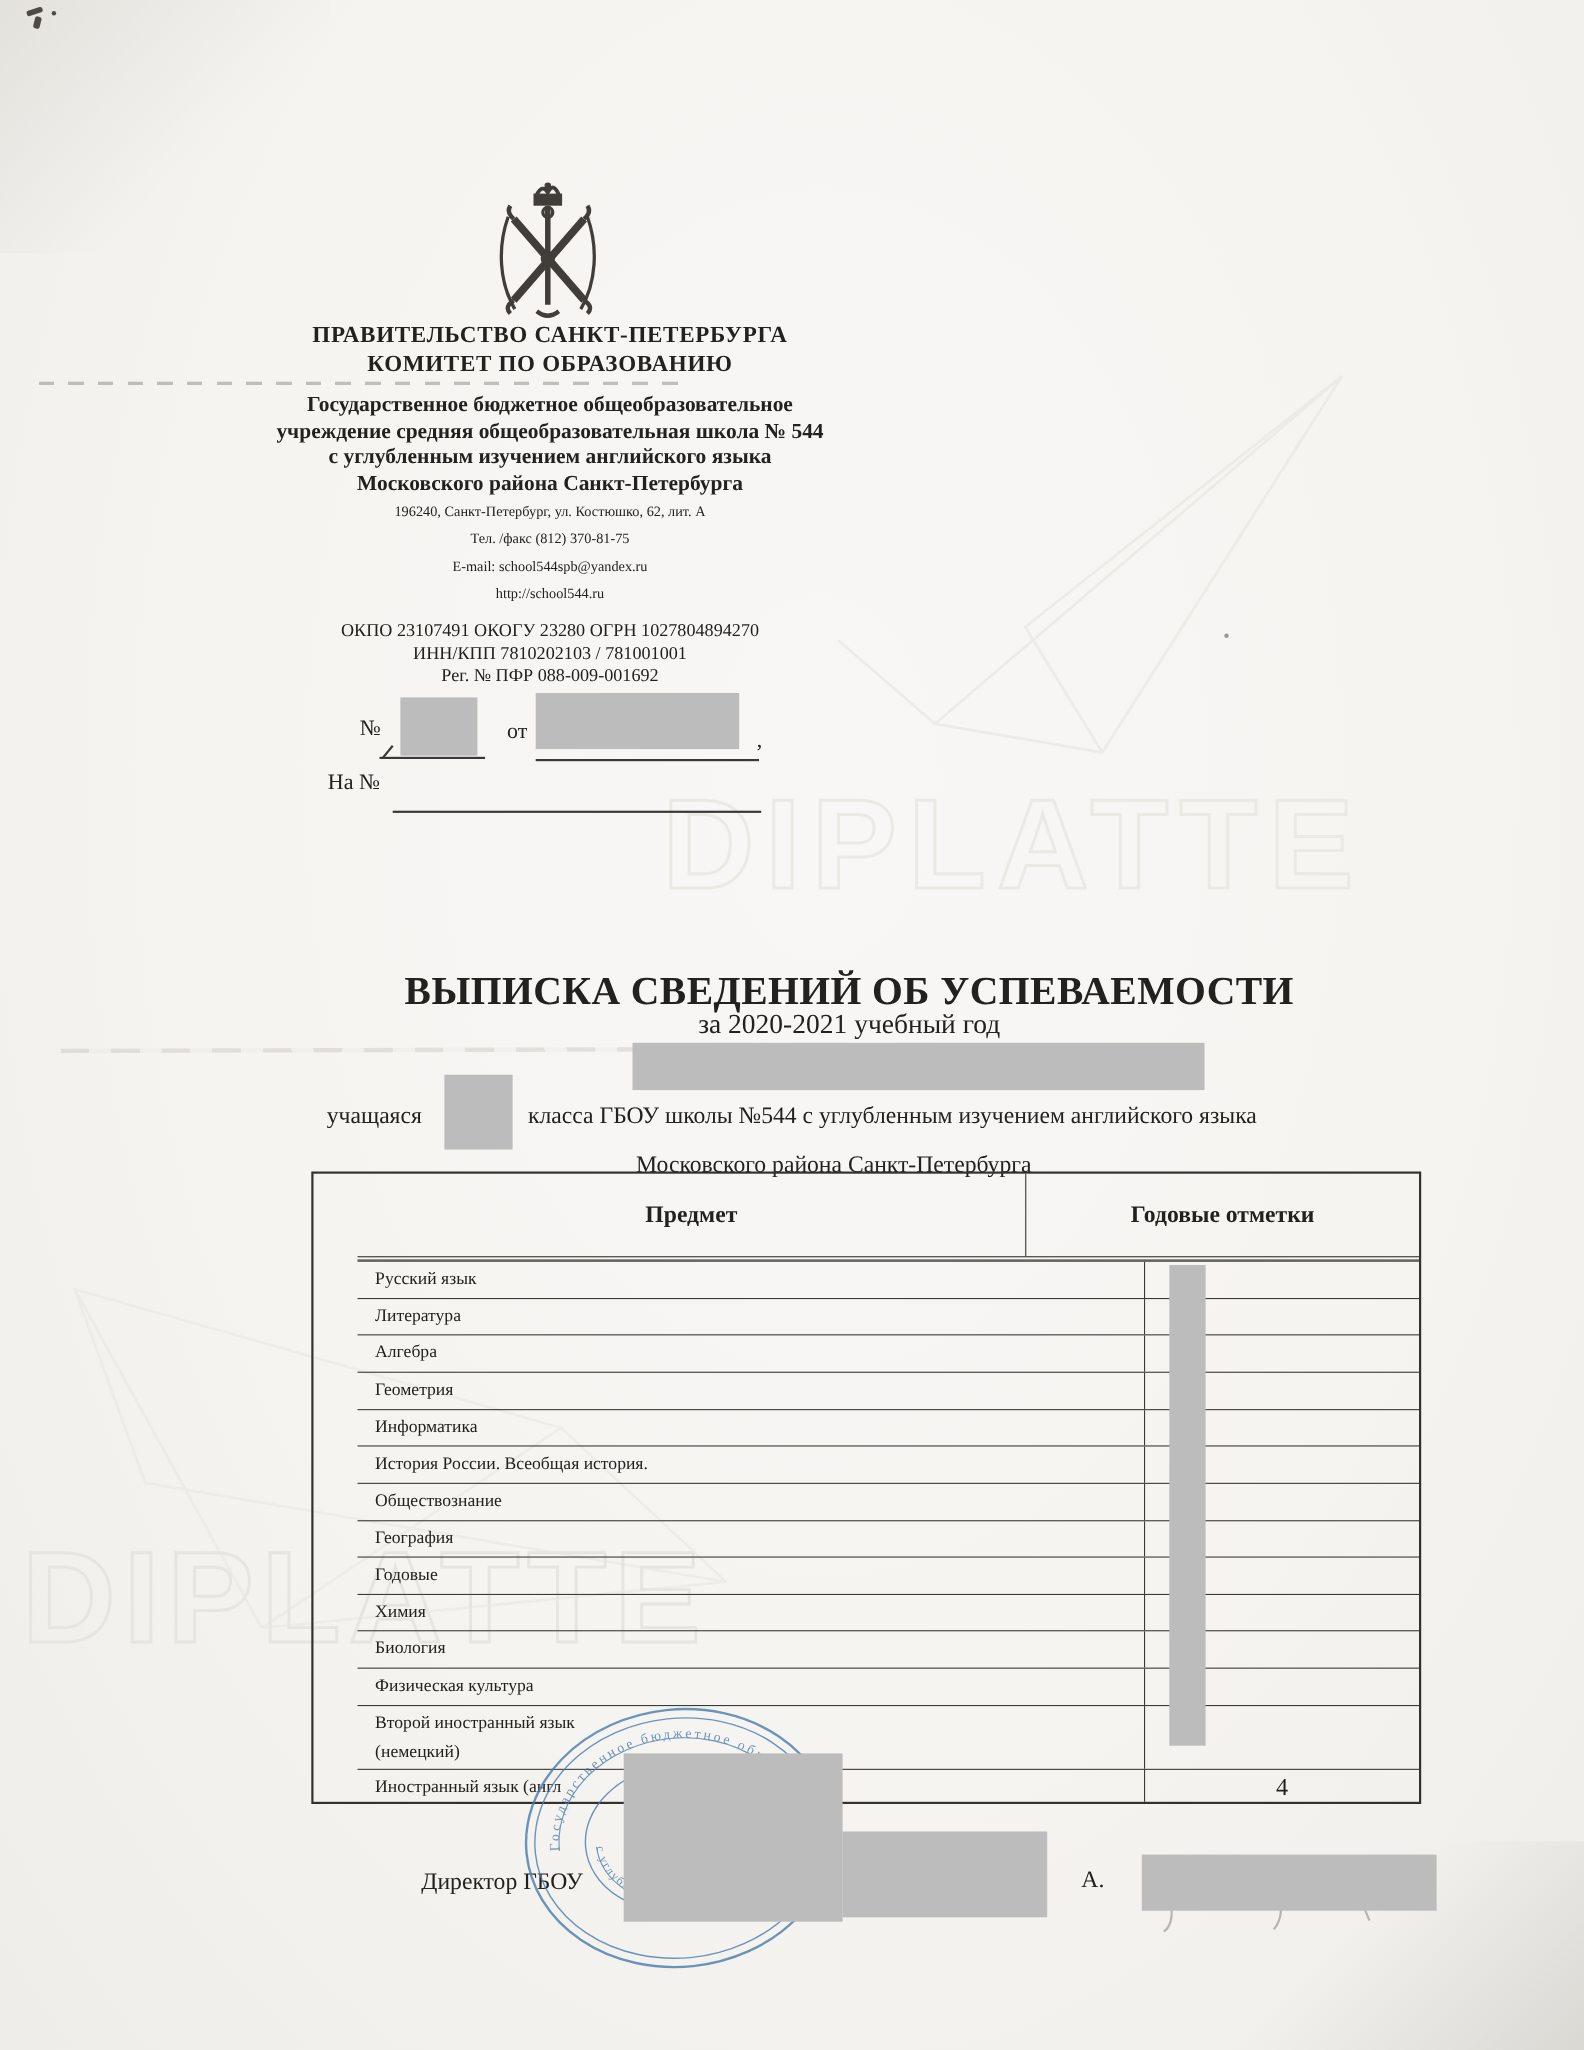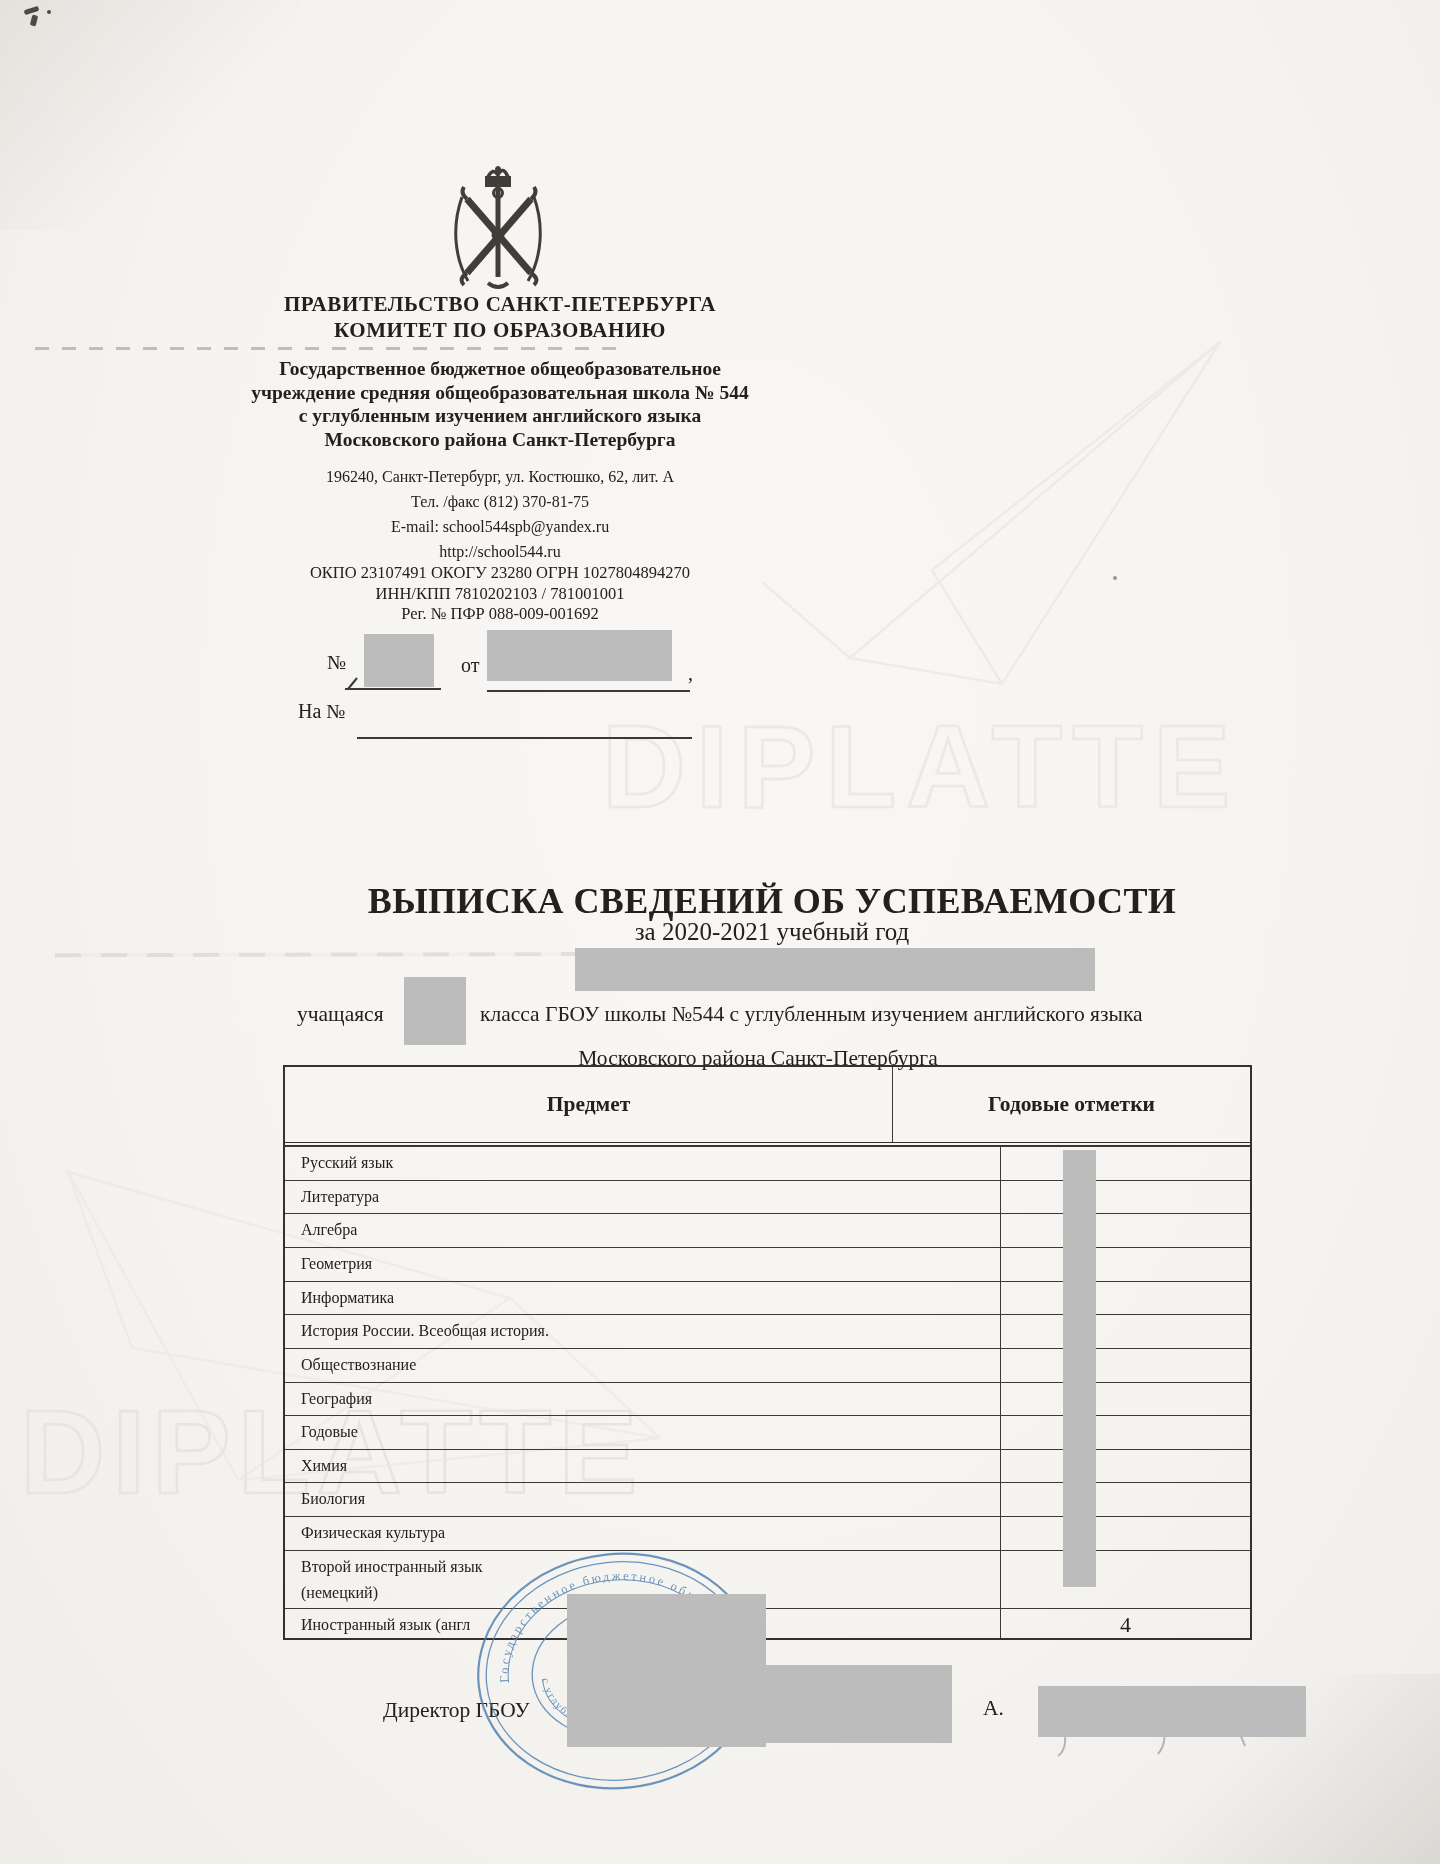--- a/index.html
+++ b/index.html
@@ -11,31 +11,31 @@
   .abs{position:absolute;}
   .shade-tl{left:0;top:0;width:300px;height:230px;background:linear-gradient(135deg,rgba(200,195,186,.32),rgba(200,195,186,0) 62%);}
   .shade-br{right:0;bottom:0;width:340px;height:190px;background:linear-gradient(315deg,rgba(185,182,176,.38),rgba(185,182,176,0) 60%);}
   .speck{background:#4d4a46;border-radius:2px;}
   .dashline{height:3px;background:repeating-linear-gradient(90deg,rgba(120,115,108,.42) 0 14px,transparent 14px 27px);}
   .tearline{height:4px;background:repeating-linear-gradient(90deg,rgba(172,166,156,.28) 0 26px,rgba(205,200,191,.12) 26px 46px);transform:rotate(-.15deg);}
   .letterhead{left:0;top:0;width:1000px;text-align:center;}
   .lh-gov{position:absolute;left:0;top:292px;width:100%;font-weight:bold;font-size:21px;letter-spacing:.6px;}
   .lh-com{position:absolute;left:0;top:318px;width:100%;font-weight:bold;font-size:21px;letter-spacing:.6px;}
   .lh-org{position:absolute;left:0;top:357px;width:100%;font-weight:bold;font-size:19.5px;line-height:23.5px;}
-  .lh-addr{position:absolute;left:0;top:452px;width:100%;font-size:16px;line-height:25px;margin-top:12px;}
+  .lh-addr{position:absolute;left:0;top:452px;width:100%;font-size:13px;line-height:25px;}
   .lh-codes{position:absolute;left:0;top:563px;width:100%;font-size:16.5px;line-height:20.5px;}
   .reftext{font-size:20px;}
   .uline{height:2px;background:#3b3936;}
   .redact{background:#bcbcbc;}
   .wm-svg text{font-family:"Liberation Sans","DejaVu Sans",sans-serif;font-weight:bold;}
   .doc-title{left:272px;top:0;width:1000px;text-align:center;}
   .t1{position:absolute;left:0;top:880px;width:100%;font-weight:bold;font-size:36px;letter-spacing:.4px;}
   .t2{position:absolute;left:0;top:918px;width:100%;font-weight:normal;font-size:25px;}
   .stu{font-size:21.5px;}
-  .gtable{left:283px;top:1065px;width:965px;height:571px;border:2px solid #34322e;display:flex;flex-direction:column;background:transparent;}
+  .gtable{left:283px;top:1065px;width:965px;height:571px;border:2px solid #34322e;display:flex;flex-direction:column;background:transparent;padding-left:40px;}
   .thead{height:76px;display:flex;border-bottom:4px double #34322e;}
   .trow{display:flex;border-top:1.6px solid #3c3a36;}
   .trow:first-of-type{border-top:none;}
   .c-subj{width:716px;border-right:1.6px solid #3c3a36;padding:3px 6px 0 16px;font-size:16px;white-space:pre-line;line-height:26px;box-sizing:border-box;}
   .c-grade{flex:1;text-align:center;font-size:22px;padding-top:3px;}
   .h-subj{width:608px;border-right:1.6px solid #3c3a36;display:flex;align-items:center;justify-content:center;font-weight:bold;font-size:21.5px;box-sizing:border-box;}
   .h-grade{flex:1;display:flex;align-items:center;justify-content:center;font-weight:bold;font-size:21.5px;}
   .r33{height:33px;} .r58{height:58px;} .rlast{flex:1;}
   .sig-label{font-size:21.5px;}
   .z0{z-index:0}.z1{z-index:1}.z2{z-index:2}.z5{z-index:5}.z6{z-index:6}.z7{z-index:7}

